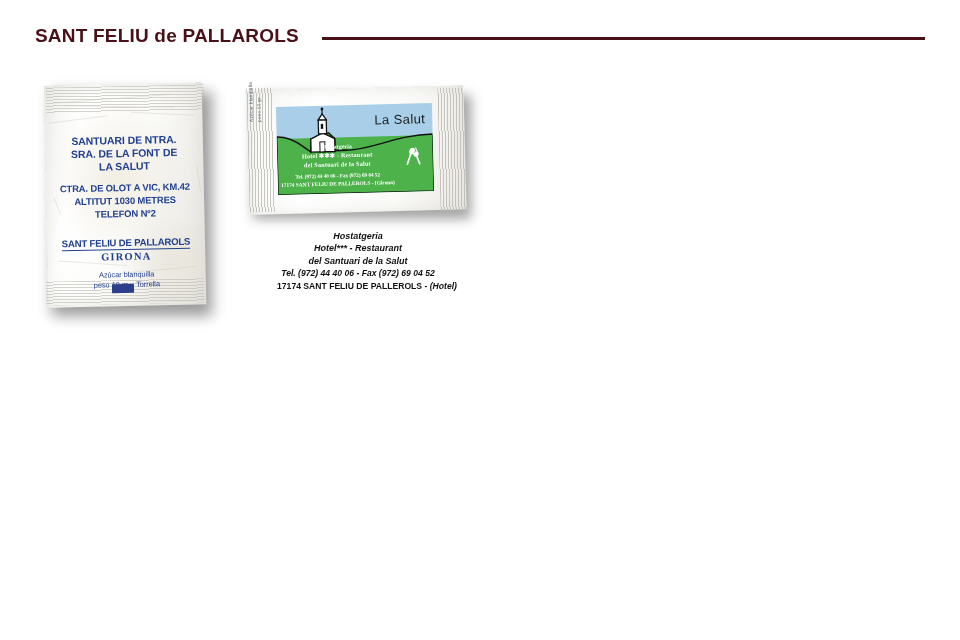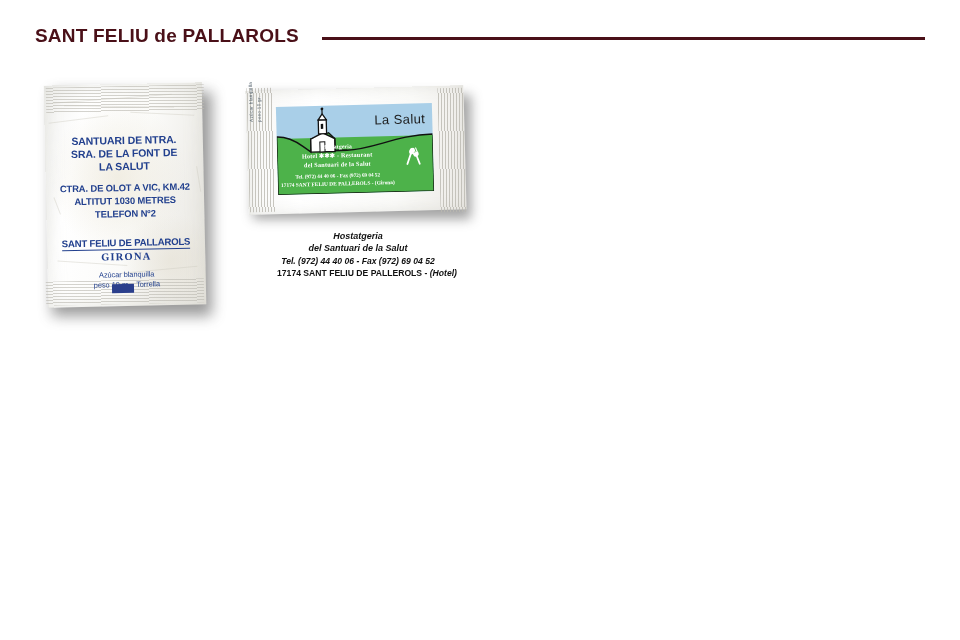--- a/index.html
+++ b/index.html
@@ -344,16 +344,17 @@
         <rect x="15.5" y="1.2" width="1.1" height="5" fill="#ffffff"></rect>
         <path d="M11.3 6 h5.6 v1.6 a2.8 2.8 0 0 1 -2.8 2.8 a2.8 2.8 0 0 1 -2.8 -2.8 Z" fill="#ffffff"></path>
         <rect x="13.2" y="9.6" width="1.8" height="9.6" rx="0.9" fill="#ffffff"></rect>
       </g>
     </svg>
   </div>
 </div>
 
 <div class="caption">
   <div class="cap-strong">Hostatgeria</div>
+  <div class="cap-line">Hotel*** - Restaurant</div>
   <div class="cap-line">del Santuari de la Salut</div>
   <div class="cap-small">Tel. (972) 44 40 06  -  Fax (972) 69 04 52</div>
   <div class="cap-addr"><span class="roman">17174 SANT FELIU DE PALLEROLS - </span><span>(Hotel)</span></div>
 </div>
 
 </body></html>

